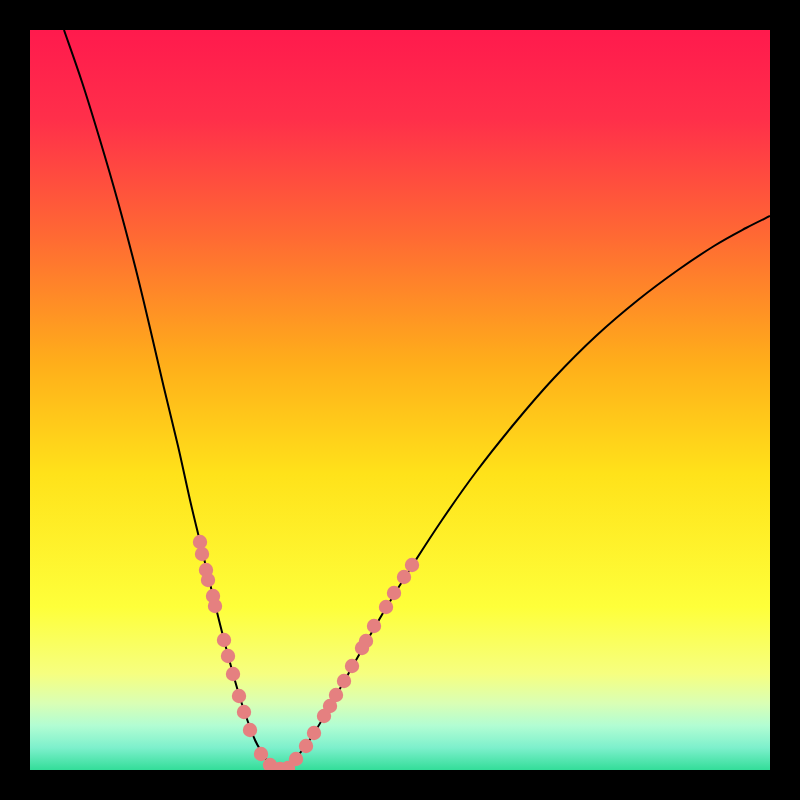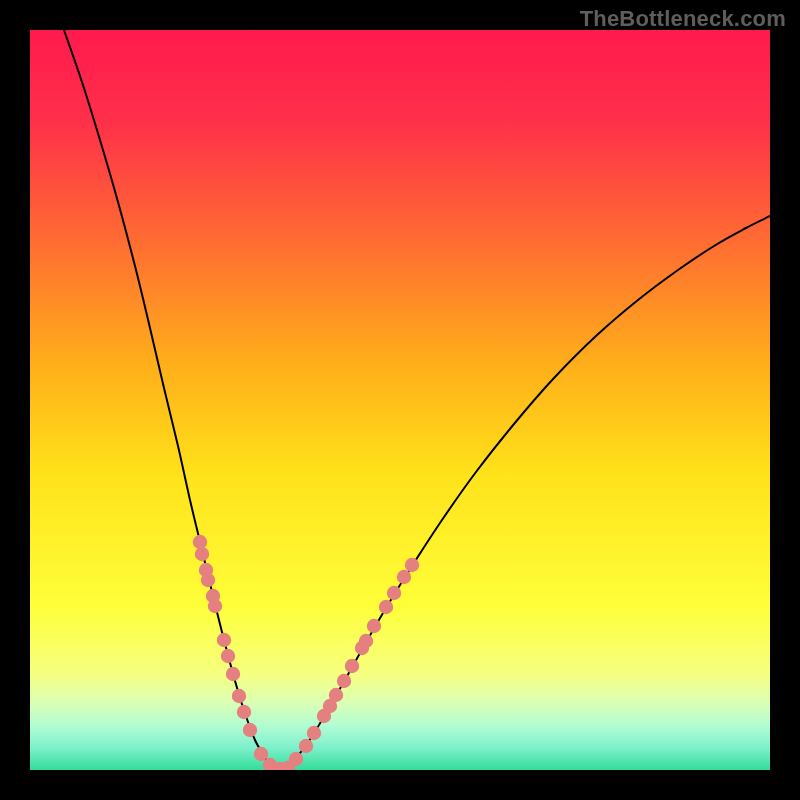--- a/index.html
+++ b/index.html
@@ -104,14 +104,13 @@
           <circle class="dot" cx="332" cy="618" r="7.2"></circle>
           <circle class="dot" cx="336" cy="611" r="7.2"></circle>
           <circle class="dot" cx="344" cy="596" r="7.2"></circle>
           <circle class="dot" cx="356" cy="577" r="7.2"></circle>
           <circle class="dot" cx="364" cy="563" r="7.2"></circle>
           <circle class="dot" cx="374" cy="547" r="7.2"></circle>
           <circle class="dot" cx="382" cy="535" r="7.2"></circle>
         </g>
     </svg>
   </div>
-  <div class="watermark">TheBottleneck.com</div>
 </div>
 
 </body></html>

